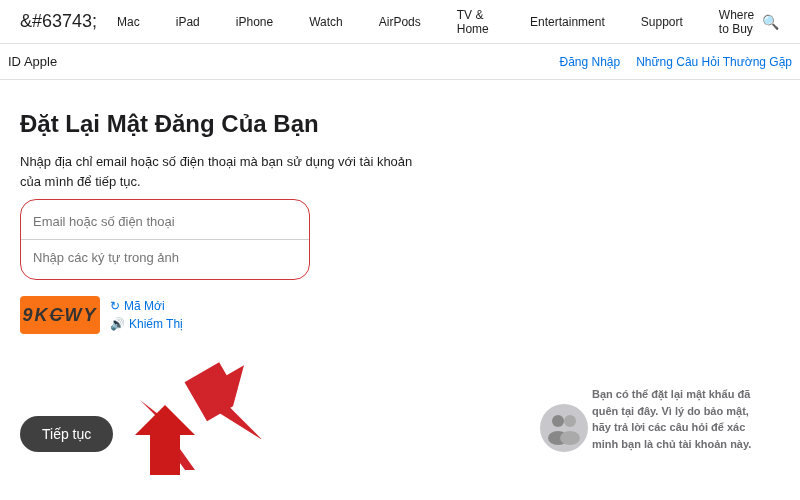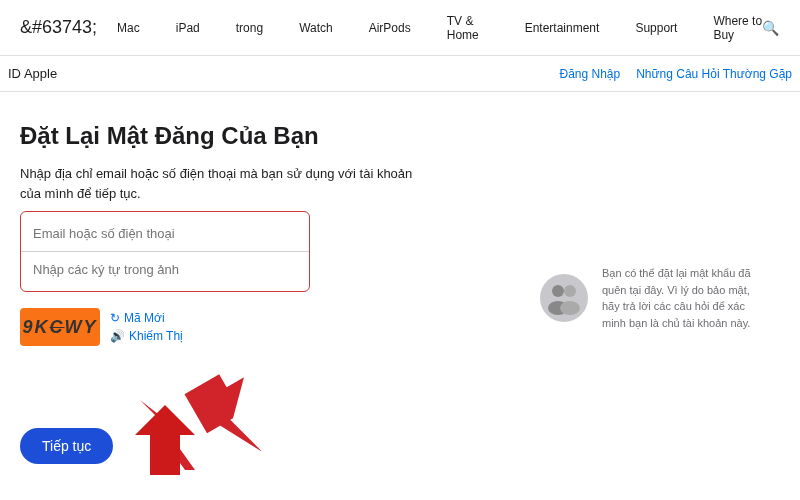--- a/index.html
+++ b/index.html
@@ -9,21 +9,21 @@
       width: 800px;
       height: 500px;
       overflow: hidden;
       color: #1d1d1f;
     }
 
     
     .top-nav {
       display: flex;
       align-items: center;
-      height: 56px;
+      height: 44px;
       border-bottom: 1px solid #e0e0e0;
       padding: 0 20px;
       background: rgba(255,255,255,0.92);
     }
     .nav-apple-logo {
       font-size: 18px;
       color: #1d1d1f;
       margin-right: 20px;
       cursor: pointer;
     }
@@ -96,21 +96,21 @@
       font-size: 13px;
       color: #1d1d1f;
       line-height: 1.5;
       margin-bottom: 8px;
       max-width: 400px;
     }
 
     
     .form-section {
       border: 1.5px solid #d0373a;
-      border-radius: 6px;
+      border-radius: 16px;
       padding: 4px 0;
       max-width: 290px;
       margin-bottom: 16px;
     }
     .form-input {
       display: block;
       width: 100%;
       border: none;
       outline: none;
       padding: 10px 12px;
@@ -154,37 +154,38 @@
       font-size: 12px;
       color: #0071e3;
       cursor: pointer;
       display: flex;
       align-items: center;
       gap: 4px;
     }
 
     
     .continue-btn {
-      background: #1d4ed8;
+      background: #404040;
       color: #fff;
       border: none;
       border-radius: 20px;
       padding: 10px 22px;
       font-size: 14px;
       cursor: pointer;
       font-weight: 400;
     }
 
     
     .right-section {
       display: flex;
-      align-items: center;
-      gap: 14px;
+      align-items: flex-end;
+      gap: 4px;
       padding-top: 10px;
       max-width: 220px;
+      font-weight: bold;
     }
     .avatar-icon {
       width: 48px;
       height: 48px;
       background: #c8c8cc;
       border-radius: 50%;
       flex-shrink: 0;
       display: flex;
       align-items: center;
       justify-content: center;
@@ -204,21 +205,21 @@
     }
   </style>
 </head>
 <body>
 
 <nav class="top-nav">
   <span class="nav-apple-logo">&amp;#63743;</span>
   <div class="nav-items">
     <a class="nav-item">Mac</a>
     <a class="nav-item">iPad</a>
-    <a class="nav-item">trong</a>
+    <a class="nav-item">iPhone</a>
     <a class="nav-item">Watch</a>
     <a class="nav-item">AirPods</a>
     <a class="nav-item">TV &amp; Home</a>
     <a class="nav-item">Entertainment</a>
     <a class="nav-item">Support</a>
     <a class="nav-item">Where to Buy</a>
   </div>
   <div class="nav-right">
     <span class="nav-search-icon">🔍</span>
   </div>

